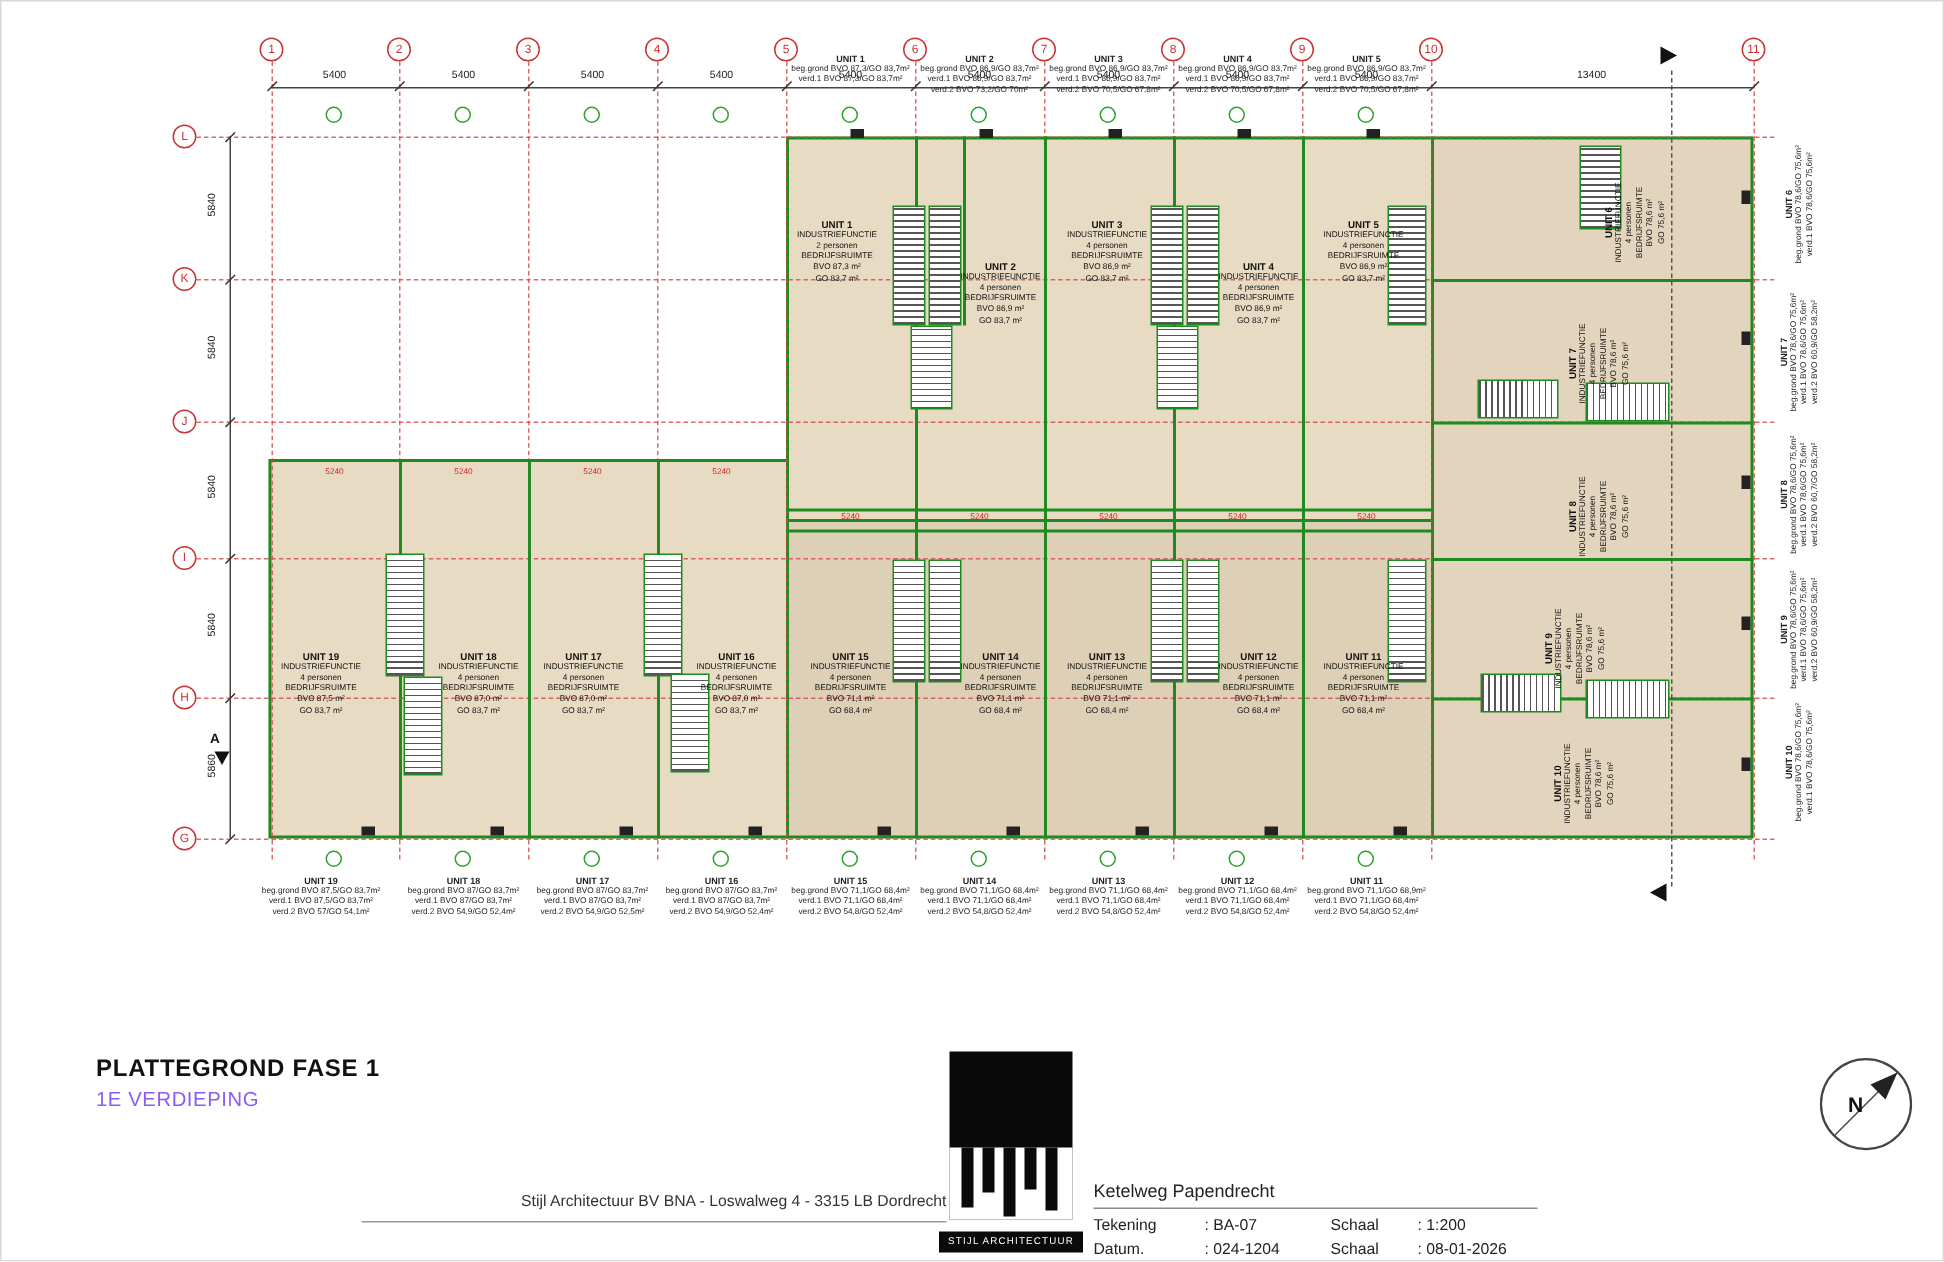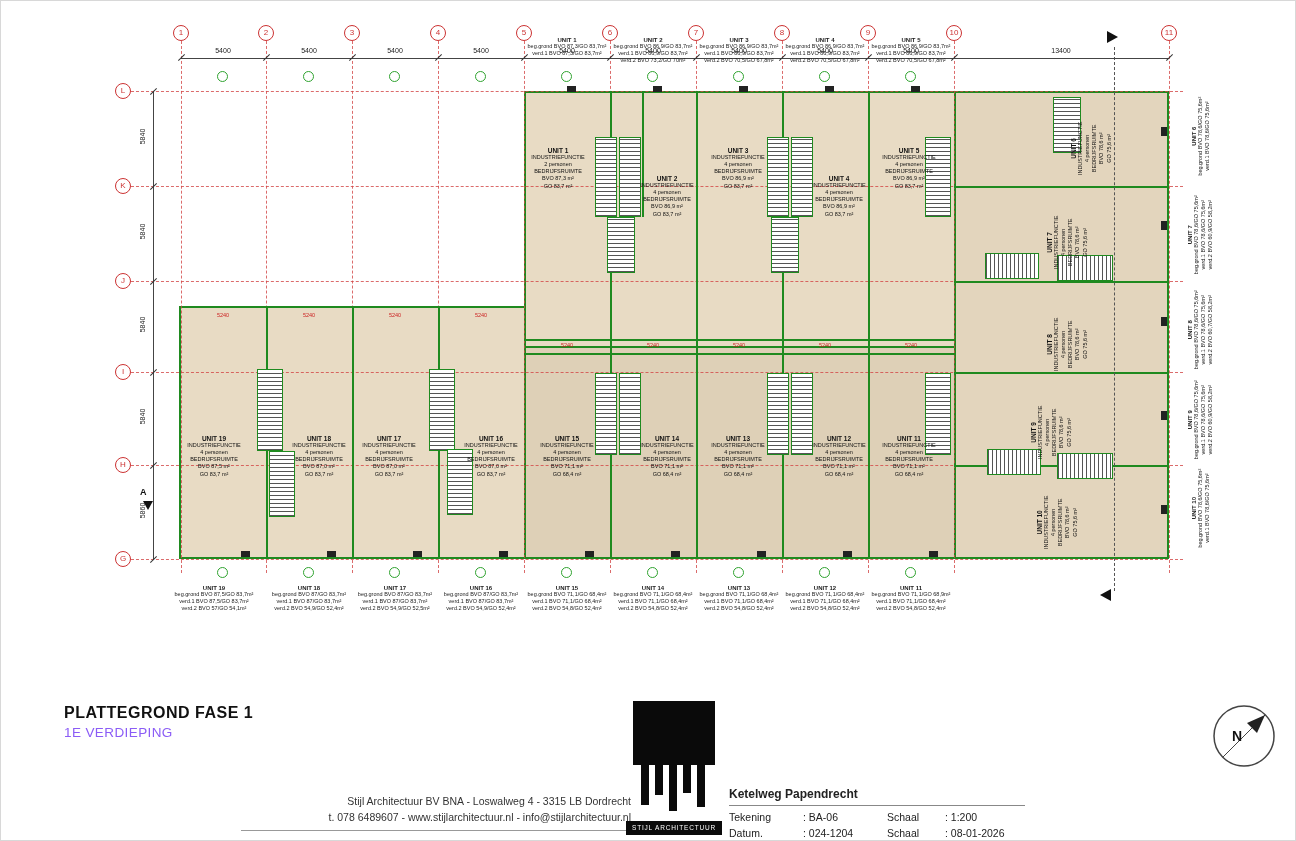--- a/index.html
+++ b/index.html
@@ -52,21 +52,21 @@
 
   .logo-box{position:absolute;left:632px;top:700px;width:82px;height:112px;background:#0a0a0a;z-index:2}
   .lg-white{position:absolute;left:0;top:64px;width:82px;height:48px;background:#fff}
   .lg-bar{position:absolute;top:64px;width:8px;background:#0a0a0a}
   .lg-b1{left:8px;height:40px}.lg-b2{left:22px;height:30px}.lg-b3{left:36px;height:46px}
   .lg-b4{left:50px;height:28px}.lg-b5{left:64px;height:42px}
   .logo-strip{position:absolute;left:625px;top:820px;width:96px;height:14px;background:#0a0a0a;color:#fff;
               font-size:6.5px;letter-spacing:.8px;text-align:center;line-height:14px;z-index:2}
 
   .project{position:absolute;left:728px;top:786px;width:296px;font-size:10.5px;color:#222}
-  .project .pname{font-weight:bold;font-size:12px;padding-bottom:4px;border-bottom:1px solid #888;margin-bottom:3px}
+  .project .pname{font-weight:normal;font-size:12px;padding-bottom:4px;border-bottom:1px solid #888;margin-bottom:3px}
   .project .prow{display:grid;grid-template-columns:74px 84px 58px 80px;line-height:1.55}
 
   .north{position:absolute;left:1210px;top:702px;width:66px;height:66px;z-index:2}
 </style>
 </head>
 <body>
 
 <div class="canvas">
 
   <div id="plan" class="plan">
@@ -496,38 +496,37 @@
   <div class="sec-a-arrow"></div>
   <div class="sec-line"></div>
   <div class="sec-tri-top"></div>
   <div class="sec-tri-bottom"></div>
 
   <div class="sheet-title">PLATTEGROND FASE 1</div>
   <div class="sheet-subtitle">1E VERDIEPING</div>
 
   <div class="contact">
     <div>Stijl Architectuur BV BNA   -   Loswalweg 4   -   3315 LB Dordrecht</div>
-    <div>t. 078 6489607   -   www.stijlarchitectuur.nl   -   info@stijlarchitectuur.nl</div>
   </div>
 
   <div class="logo-box">
     <div class="lg-white"></div>
     <div class="lg-bar lg-b1"></div>
     <div class="lg-bar lg-b2"></div>
     <div class="lg-bar lg-b3"></div>
     <div class="lg-bar lg-b4"></div>
     <div class="lg-bar lg-b5"></div>
   </div>
   <div class="logo-strip">STIJL ARCHITECTUUR</div>
 
   <div class="project">
     <div class="pname">Ketelweg Papendrecht</div>
     <div class="prow">
       <span>Tekening</span>
-      <span>: BA-06</span>
+      <span>: BA-07</span>
       <span>Schaal</span>
       <span>: 1:200</span>
     </div>
     <div class="prow">
       <span>Datum.</span>
       <span>: 024-1204</span>
       <span>Schaal</span>
       <span>: 08-01-2026</span>
     </div>
   </div>

